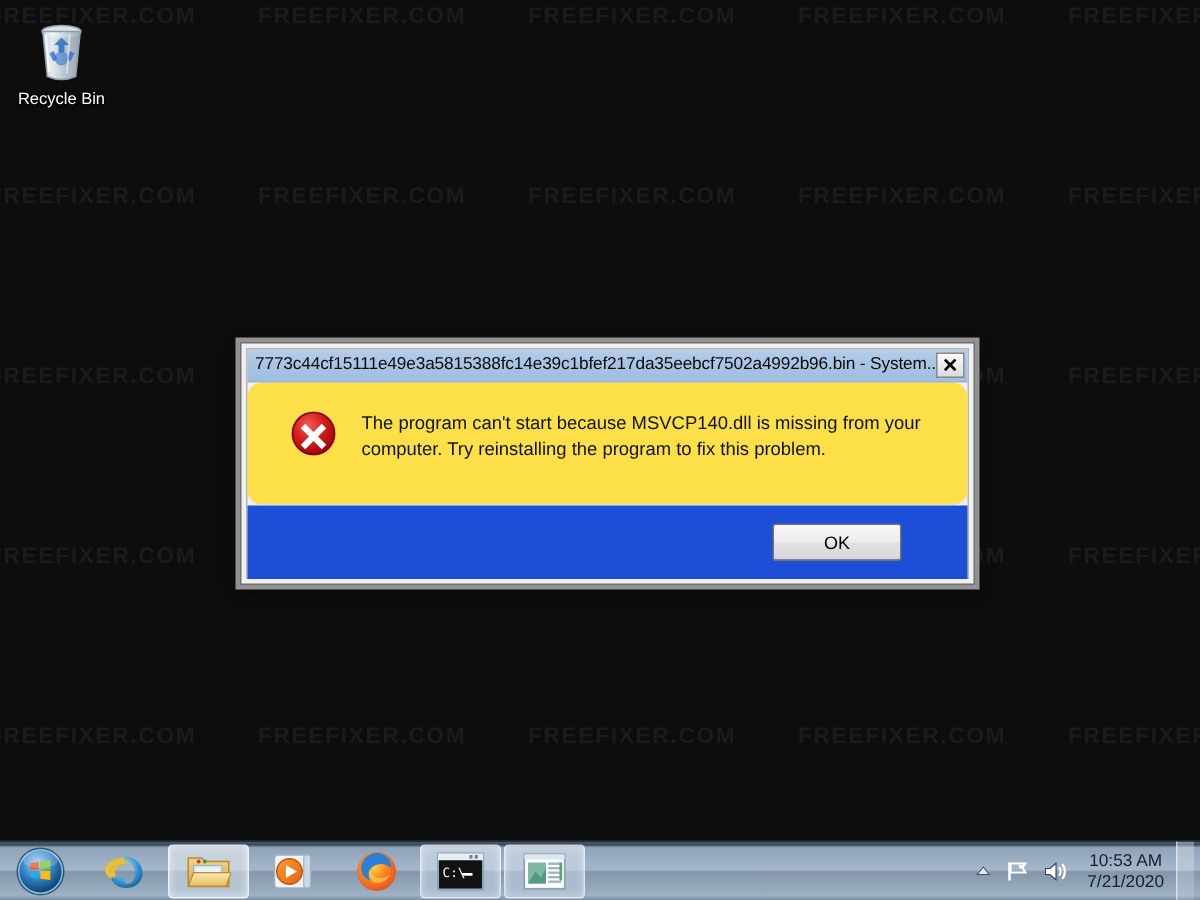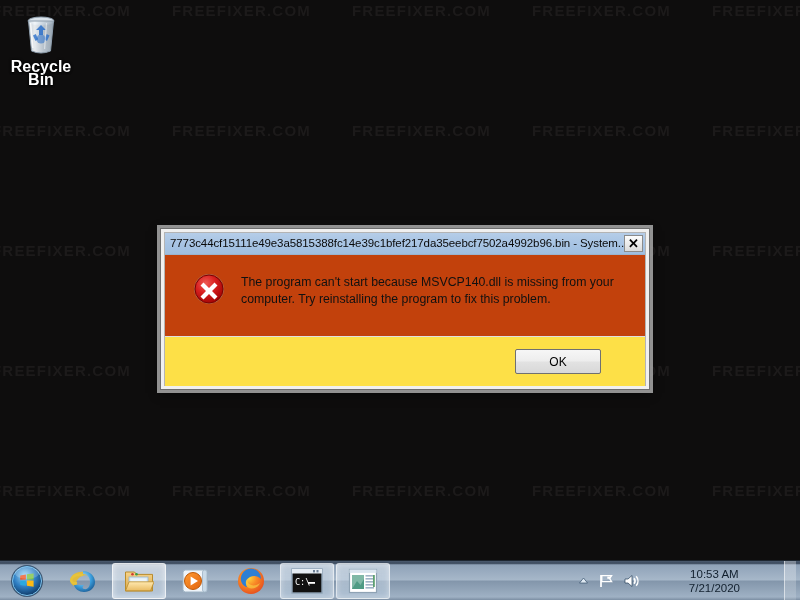--- a/index.html
+++ b/index.html
@@ -49,25 +49,24 @@
     cursor: default;
   }
   .bin-wrap {
     width: 48px;
     height: 48px;
     margin: 4px auto 2px auto;
     position: relative;
   }
   #recycle-label {
     color: #ffffff;
-    font-size: 16px;
+    font-size: 11px;
     font-family: "Liberation Sans", sans-serif;
     text-shadow: 0 1px 2px #000, 0 0 3px #000;
     line-height: 13px;
-    font-weight: bold;
   }
 
   
   #error-dialog {
     position: absolute;
     left: 160px;
     top: 228px;
     width: 490px;
     height: 162px;
     background: #f0f0f0;
@@ -118,45 +117,46 @@
   }
   #close-button .x {
     font-size: 13px;
     font-weight: bold;
     color: #000;
     line-height: 13px;
     font-family: "Liberation Sans", sans-serif;
   }
 
   #message-area {
-    background: #c2410c;
+    background: #fde047;
     height: 82px;
     display: flex;
     align-items: flex-start;
     padding: 18px 16px 0 28px;
     box-sizing: border-box;
     border-bottom: 1px solid #dfdfdf;
+    border-radius: 10px;
   }
   #error-icon {
     width: 32px;
     height: 32px;
     flex: 0 0 auto;
     margin-right: 16px;
   }
   #message-text {
     font-size: 12.3px;
     color: #111;
     line-height: 17px;
     padding-top: 1px;
     max-width: 380px;
   }
 
   #button-area {
     height: 49px;
-    background: #fde047;
+    background: #1d4ed8;
     display: flex;
     align-items: center;
     justify-content: flex-end;
     padding-right: 44px;
     box-sizing: border-box;
   }
   #ok-button {
     width: 84px;
     height: 23px;
     background: linear-gradient(to bottom, #f6f6f6 0%, #ededed 48%, #e2e2e2 52%, #d8d8d8 100%);
@@ -217,21 +217,20 @@
     background: linear-gradient(to bottom, rgba(230,238,246,.55), rgba(180,200,220,.50));
     border: 1px solid rgba(255,255,255,.6);
     box-shadow: inset 0 0 6px rgba(255,255,255,.45);
   }
   #tray {
     margin-left: auto;
     display: flex;
     align-items: center;
     height: 40px;
     padding-right: 4px;
-    gap: 36px;
   }
   #tray-icons {
     display: flex;
     align-items: center;
     gap: 9px;
     padding: 0 9px 0 4px;
   }
   #clock {
     text-align: center;
     color: #12202e;

